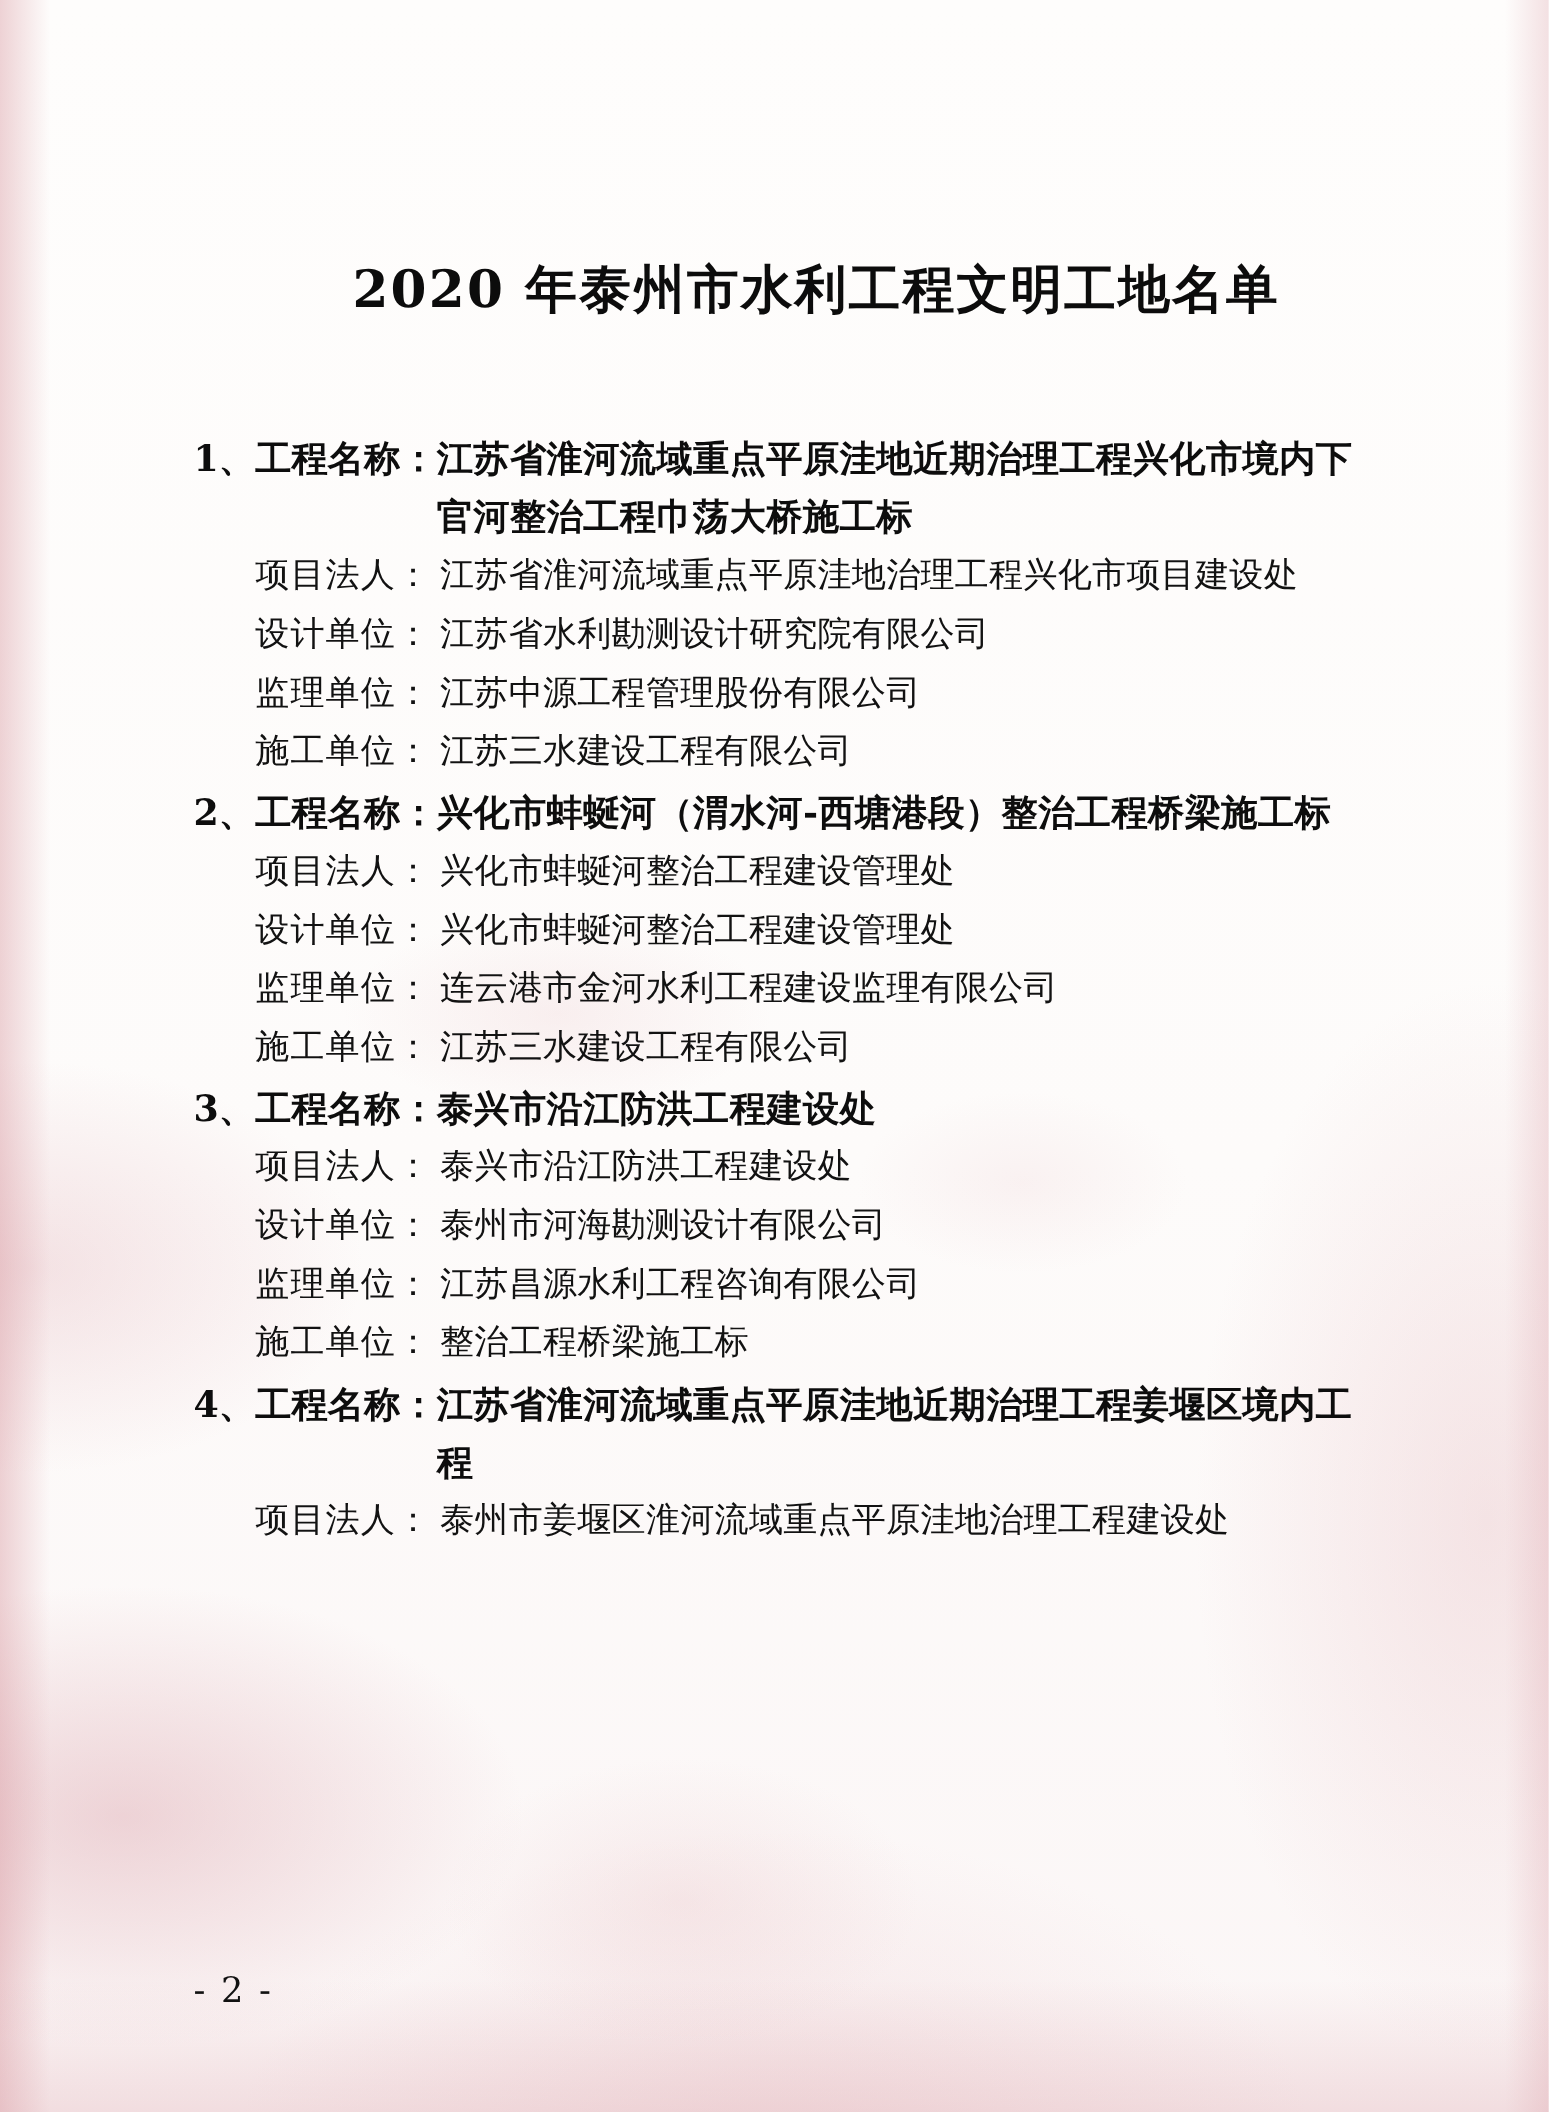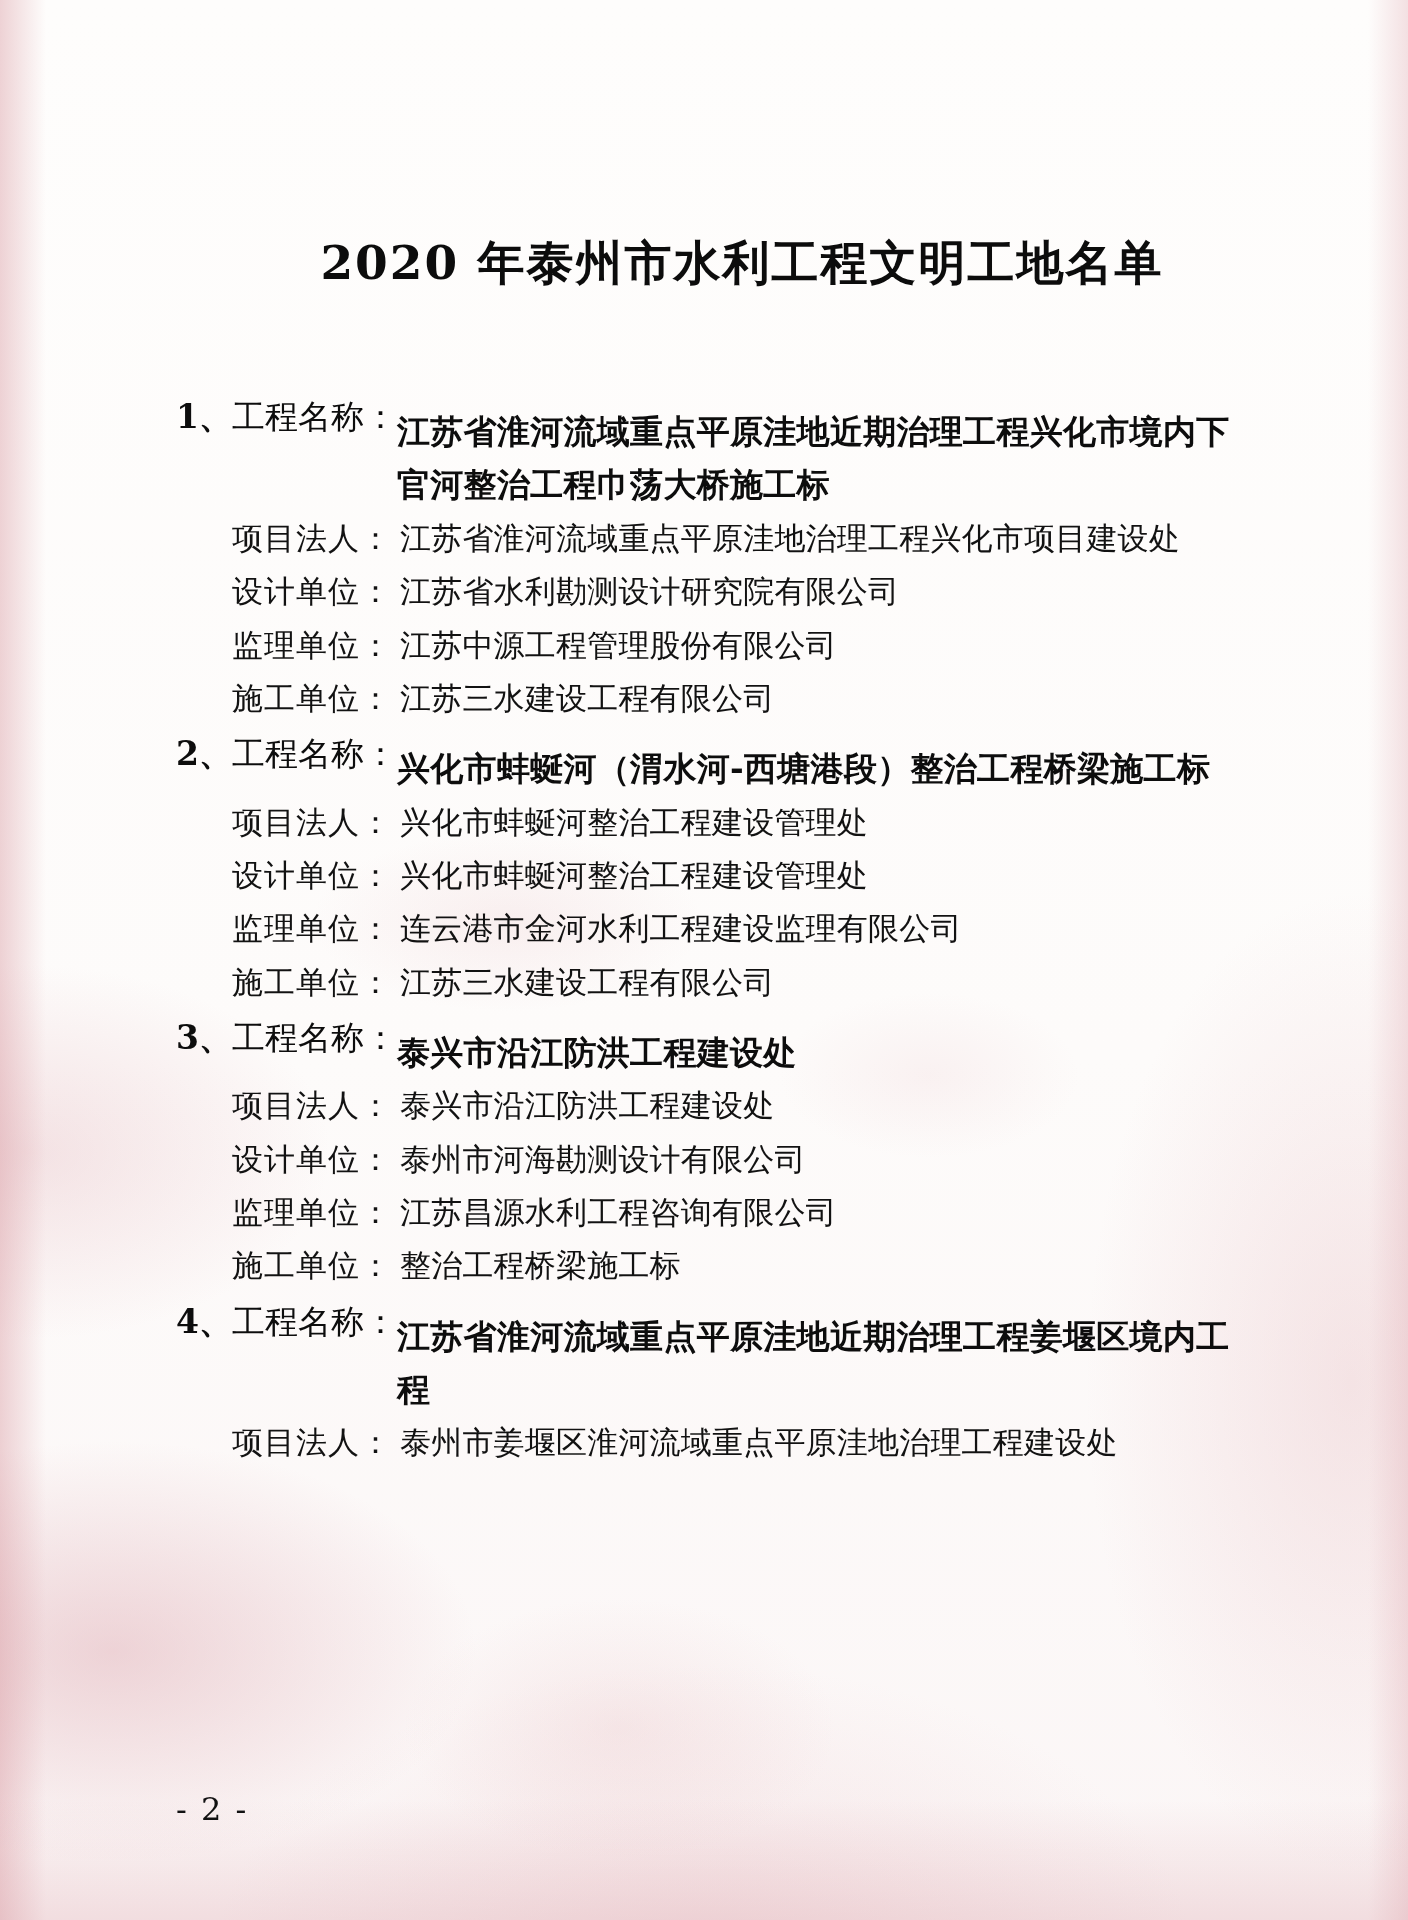--- a/index.html
+++ b/index.html
@@ -94,28 +94,27 @@
   .entry-num {
     flex: 0 0 auto;
     width: 52px;
     text-align: right;
     white-space: nowrap;
     font-weight: bold;
   }
   .entry-head-label {
     flex: 0 0 auto;
     white-space: nowrap;
-    font-weight: normal;
+    font-weight: bold;
     padding-left: 4px;
   }
   .entry-head-value {
     flex: 1 1 auto;
     font-weight: bold;
     letter-spacing: 0.3px;
-    margin-top: 15px;
   }
 
   .field-row {
     display: flex;
     align-items: flex-start;
     font-size: 31px;
     line-height: 1.72;
     font-weight: normal;
     color: #121212;
     padding-left: 56px;

